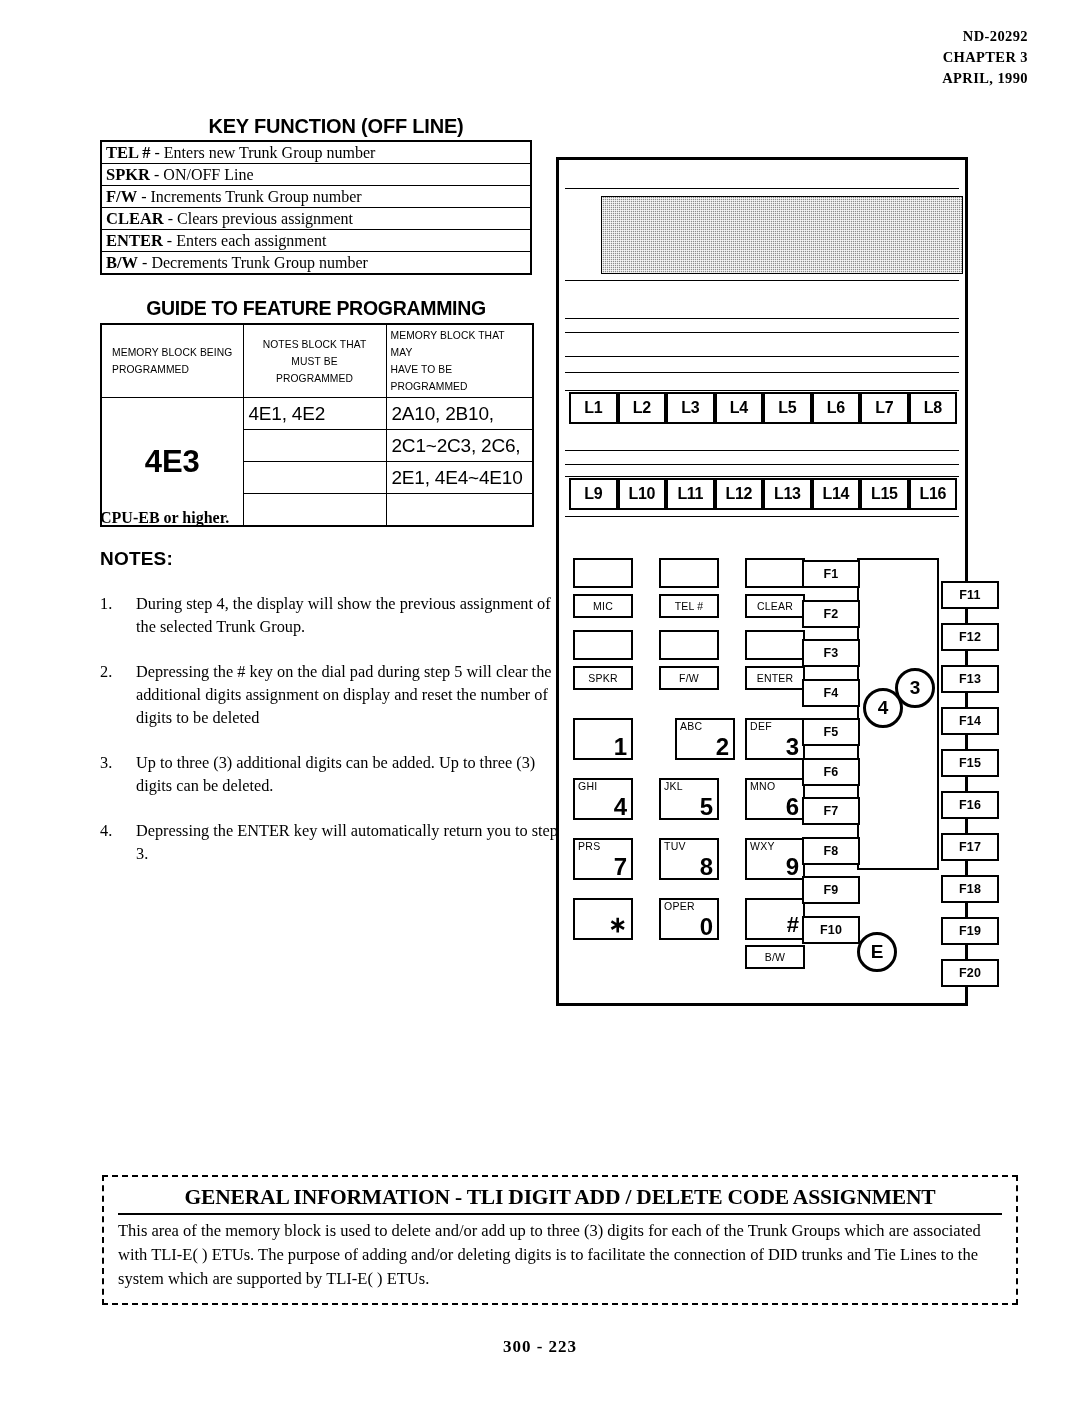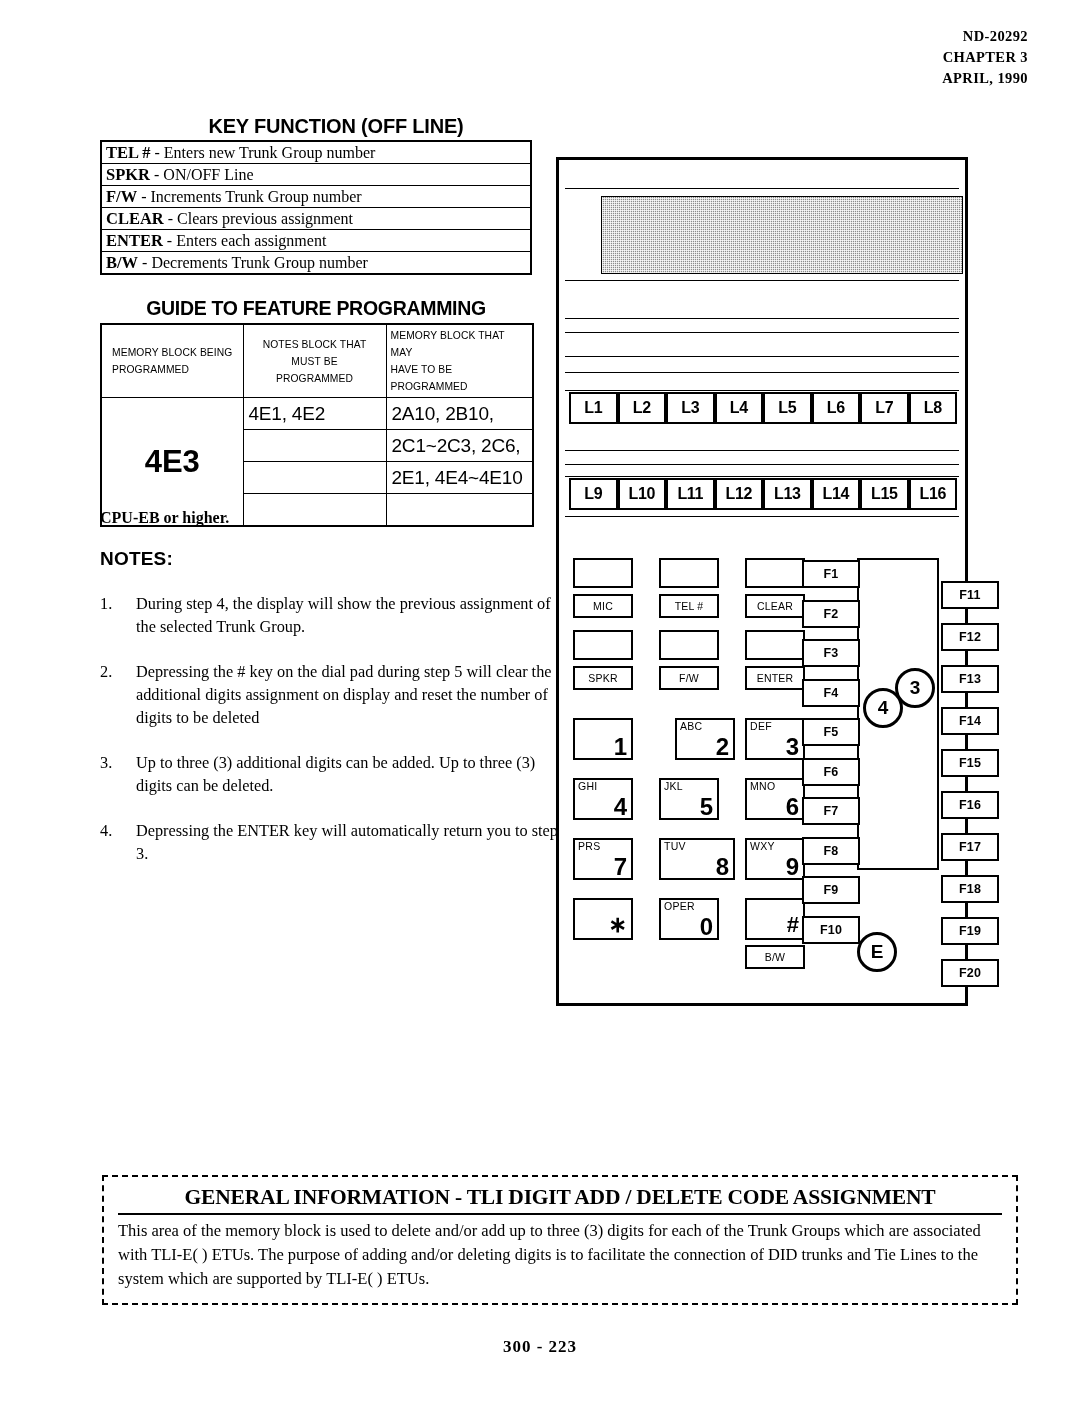--- a/index.html
+++ b/index.html
@@ -560,21 +560,21 @@
             <span class="dial-digit">5</span>
           </div>
           <div class="dial-key" style="left: 186px; top: 618px;">
             <span class="dial-letters">MNO</span>
             <span class="dial-digit">6</span>
           </div>
           <div class="dial-key" style="left: 14px; top: 678px;">
             <span class="dial-letters">PRS</span>
             <span class="dial-digit">7</span>
           </div>
-          <div class="dial-key" style="left: 100px; top: 678px; padding-left: 16px;">
+          <div class="dial-key" style="left: 100px; top: 678px;">
             <span class="dial-letters">TUV</span>
             <span class="dial-digit">8</span>
           </div>
           <div class="dial-key" style="left: 186px; top: 678px;">
             <span class="dial-letters">WXY</span>
             <span class="dial-digit">9</span>
           </div>
           <div class="dial-key" style="left: 14px; top: 738px;">
             <span class="dial-digit sym">∗</span>
           </div>

